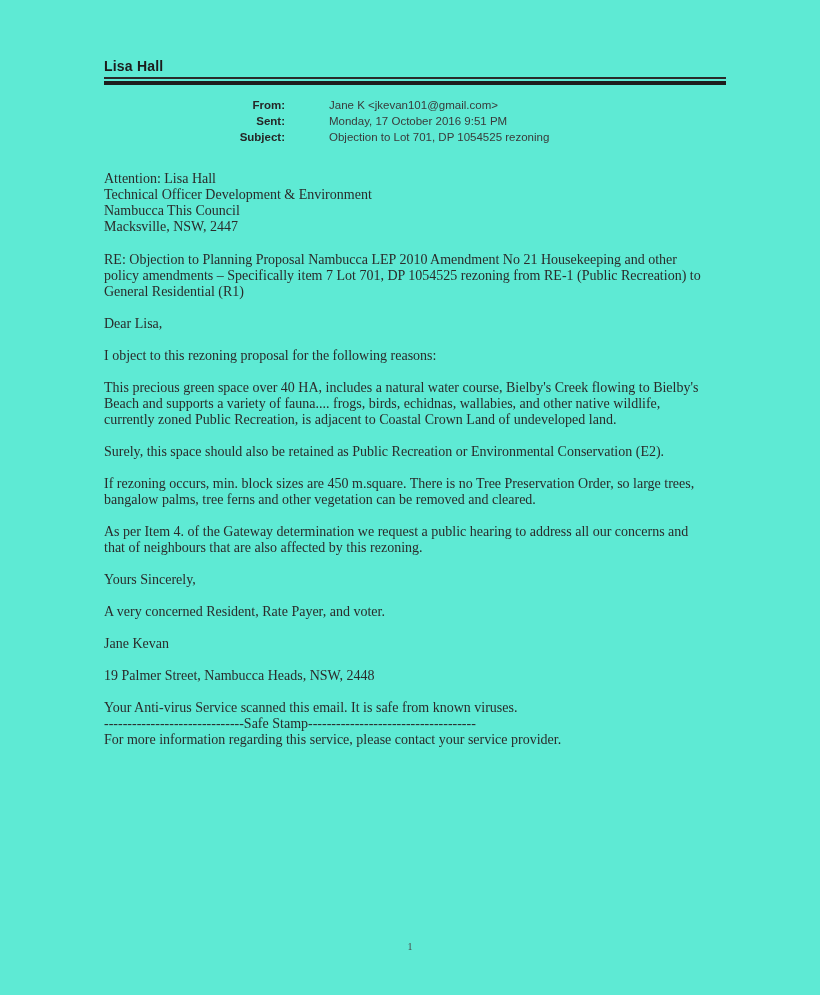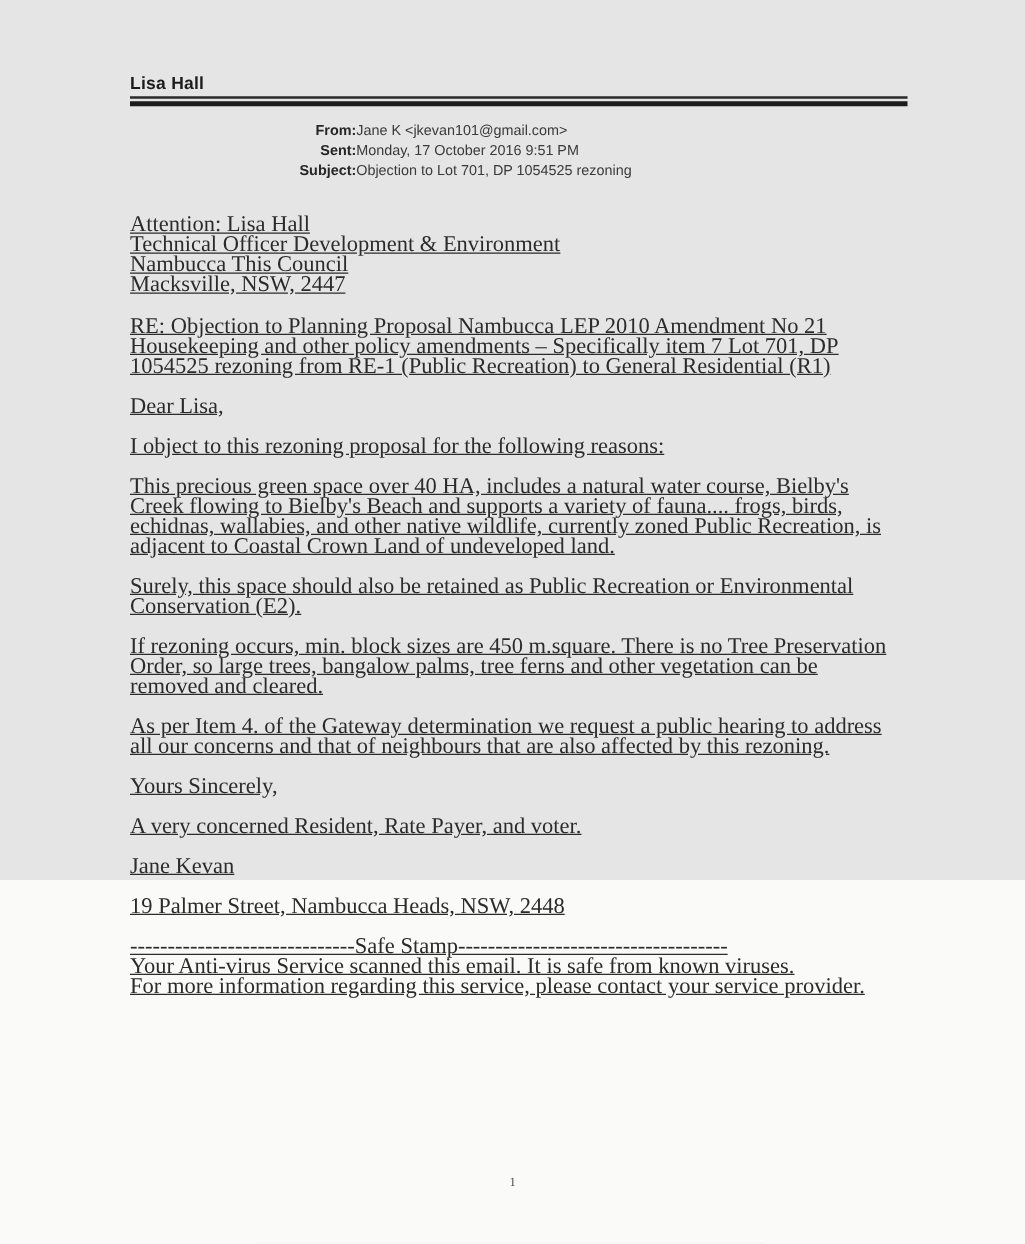--- a/index.html
+++ b/index.html
@@ -8,22 +8,22 @@
   }
   body {
     width: 820px;
     height: 995px;
     background: #fafaf9;
     overflow: hidden;
   }
   .page {
     position: relative;
     width: 820px;
-    height: 704px;
-    background: #e5e5e5;
+    height: 995px;
+    background: #5eead4;
     color: #2e2e2e;
   }
   
   .header {
     position: absolute;
     left: 104px;
     top: 58px;
     width: 622px;
     font-family: "Liberation Sans", sans-serif;
   }
@@ -53,32 +53,32 @@
   }
   .field-label {
     width: 181px;
     flex: 0 0 181px;
     font-weight: bold;
     color: #262626;
     text-align: right;
   }
   .field-value {
     color: #3a3a3a;
+    margin-left: 44px;
   }
   
   .letter {
     position: absolute;
     left: 104px;
     top: 171px;
     width: 608px;
     font-family: "Liberation Serif", serif;
-    font-size: 18px;
+    font-size: 14px;
     line-height: 16px;
     color: #2b2b2b;
-    text-decoration: underline;
   }
   .letter p {
     margin: 0 0 16px 0;
   }
   .address-block {
     margin: 0 0 17px 0;
   }
   .stamp-block {
     margin: 0;
   }
@@ -135,22 +135,22 @@
     <p>This precious green space over 40 HA, includes a natural water course, Bielby's Creek flowing to Bielby's Beach and supports a variety of fauna.... frogs, birds, echidnas, wallabies, and other native wildlife, currently zoned Public Recreation, is adjacent to Coastal Crown Land of undeveloped land.</p>
     <p>Surely, this space should also be retained as Public Recreation or Environmental Conservation (E2).</p>
     <p>If rezoning occurs, min. block sizes are 450 m.square. There is no Tree Preservation Order, so large trees, bangalow palms, tree ferns and other vegetation can be removed and cleared.</p>
     <p>As per Item 4. of the Gateway determination we request a public hearing to address all our concerns and that of neighbours that are also affected by this rezoning.</p>
     <p>Yours Sincerely,</p>
     <p>A very concerned Resident, Rate Payer, and voter.</p>
     <p>Jane Kevan</p>
     <p>19 Palmer Street, Nambucca Heads, NSW, 2448</p>
 
     <div class="stamp-block">
+      <div>Your Anti-virus Service scanned this email. It is safe from known viruses.</div>
       <div>------------------------------Safe Stamp------------------------------------</div>
-      <div>Your Anti-virus Service scanned this email. It is safe from known viruses.</div>
       <div>For more information regarding this service, please contact your service provider.</div>
     </div>
 
   </div>
 
   <div class="page-number">1</div>
 
 </div>
 
 </body></html>

